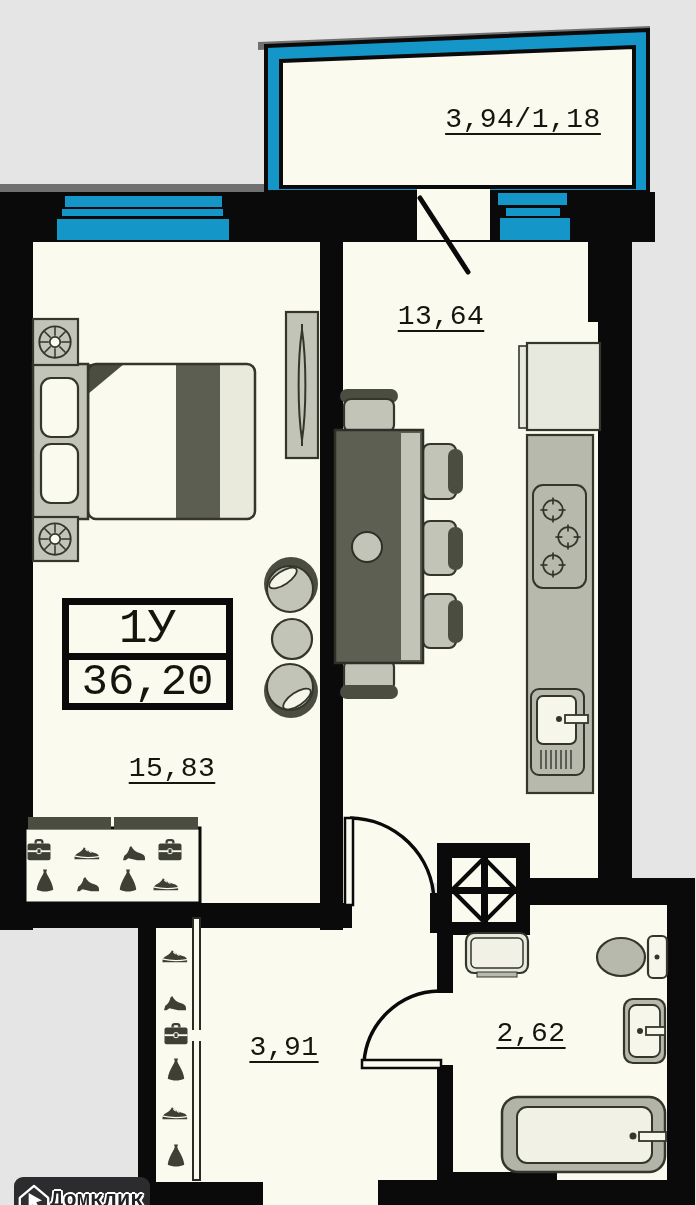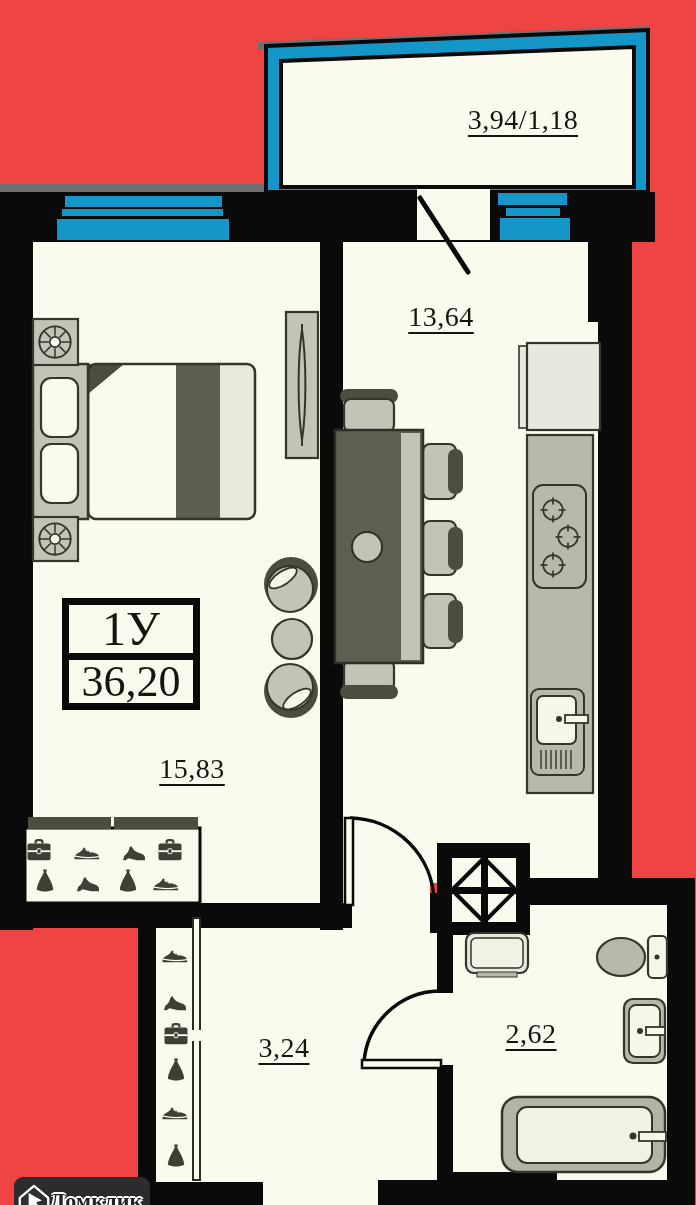--- a/index.html
+++ b/index.html
@@ -1,22 +1,22 @@
 <!DOCTYPE html>
 <html><head>
 <meta charset="utf-8">
 <style>
   html,body{margin:0;padding:0;background:#ffffff;}
-  .stage{position:relative;width:696px;height:1205px;background:#ef4444;overflow:hidden;
-         font-family:Liberation Serif, serif;}
+  .stage{position:relative;width:696px;height:1205px;background:#e5e5e5;overflow:hidden;
+         font-family:Liberation Mono, monospace;}
   .plan-svg{position:absolute;left:0;top:0;width:696px;height:1205px;}
   .area-label{position:absolute;transform:translateX(-50%);white-space:nowrap;
               font-size:28px;color:#15150f;letter-spacing:.5px;
               text-decoration:underline;text-underline-offset:6px;text-decoration-thickness:2px;}
-  .type-box{position:absolute;left:62px;top:598px;width:138px;height:112px;box-sizing:border-box;
+  .type-box{position:absolute;left:62px;top:598px;width:171px;height:112px;box-sizing:border-box;
             border:7px solid #0a0a0a;background:#FBFAEE;display:flex;flex-direction:column;}
   .type-cell{flex:1;display:flex;align-items:center;justify-content:center;line-height:1;color:#15150f;}
   .type-cell.top{border-bottom:7px solid #0a0a0a;font-size:48px;}
   .type-cell.bottom{font-size:44px;}
   .brand{position:absolute;left:14px;top:1155px;width:136px;height:47px;background:#2c2c2e;
          border-radius:9px;display:flex;align-items:center;gap:0;padding:0 4px;box-sizing:border-box;margin-top:22px;}
   .brand-text{font-size:22px;font-weight:bold;color:#232325;letter-spacing:.2px;
       text-shadow:-1.5px -1.5px 0 #fff,1.5px -1.5px 0 #fff,-1.5px 1.5px 0 #fff,1.5px 1.5px 0 #fff,
                   0 1.8px 0 #fff,0 -1.8px 0 #fff,1.8px 0 0 #fff,-1.8px 0 0 #fff;}
 </style>
@@ -264,22 +264,22 @@
     <rect x="345" y="818" width="8" height="87" fill="#FBFAEE" stroke="#0a0a0a" stroke-width="2.5"></rect>
   </g>
   <g>
     <path d="M364,1062 A77,77 0 0 1 439,991" fill="none" stroke="#0a0a0a" stroke-width="3.5"></path>
     <rect x="362" y="1060" width="79" height="8" fill="#FBFAEE" stroke="#0a0a0a" stroke-width="2.5"></rect>
   </g>
 </svg>
 
 <div class="area-label" style="left:523px;top:104px;">3,94/1,18</div>
 <div class="area-label" style="left:441px;top:301px;text-align:right;">13,64</div>
-<div class="area-label" style="left:192px;top:753px;">15,83</div>
-<div class="area-label" style="left:284px;top:1032px;">3,24</div>
+<div class="area-label" style="left:172px;top:753px;">15,83</div>
+<div class="area-label" style="left:284px;top:1032px;">3,91</div>
 <div class="area-label" style="left:531px;top:1018px;">2,62</div>
 
 <div class="type-box">
   <div class="type-cell top">1У</div>
   <div class="type-cell bottom">36,20</div>
 </div>
 
 <div class="brand">
   <svg width="32" height="38" viewBox="0 0 36 40">
     <path d="M18,3 L34,16.5 V37 H2 V16.5 Z" fill="#2F2F31" stroke="#FFFFFF" stroke-width="2.6" stroke-linejoin="round"></path>

